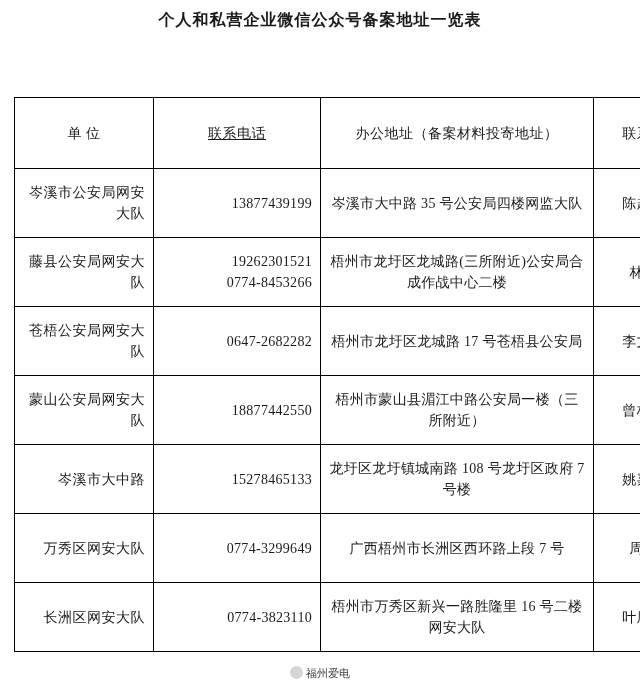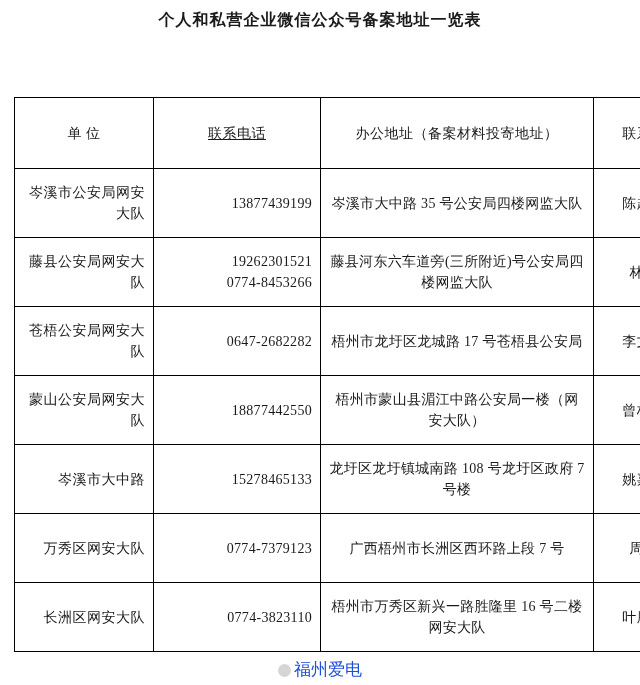--- a/index.html
+++ b/index.html
@@ -74,22 +74,22 @@
   .c-contact {
     text-align: center;
     letter-spacing: 0.5px;
   }
   .watermark {
     position: absolute;
     left: 0;
     right: 0;
     bottom: 4px;
     text-align: center;
-    font-size: 17px;
-    color: #1d4ed8;
+    font-size: 11px;
+    color: #404040;
     font-family: "Liberation Sans", sans-serif;
     pointer-events: none;
   }
   .wm-logo {
     display: inline-block;
     width: 13px;
     height: 13px;
     border-radius: 50%;
     background: #d5d5d5;
     position: relative;
@@ -120,51 +120,51 @@
         </td>
         <td class="c-addr">岑溪市大中路 35 号公安局四楼网监大队</td>
         <td class="c-contact">陈超华</td>
       </tr>
       <tr>
         <td class="c-unit">藤县公安局网安大队</td>
         <td class="c-phone">
           <span class="line">19262301521</span>
           <span class="line">0774-8453266</span>
         </td>
-        <td class="c-addr">藤县河东六车道旁(三所附近)号公安局四楼网监大队</td>
+        <td class="c-addr">梧州市龙圩区龙城路(三所附近)公安局合成作战中心二楼</td>
         <td class="c-contact">林敏</td>
       </tr>
       <tr>
         <td class="c-unit">苍梧公安局网安大队</td>
         <td class="c-phone">
           <span class="line">0647-2682282</span>
         </td>
         <td class="c-addr">梧州市龙圩区龙城路 17 号苍梧县公安局</td>
         <td class="c-contact">李文彬</td>
       </tr>
       <tr>
         <td class="c-unit">蒙山公安局网安大队</td>
         <td class="c-phone">
           <span class="line">18877442550</span>
         </td>
-        <td class="c-addr">梧州市蒙山县湄江中路公安局一楼（网安大队）</td>
+        <td class="c-addr">梧州市蒙山县湄江中路公安局一楼（三所附近）</td>
         <td class="c-contact">曾柏华</td>
       </tr>
       <tr>
         <td class="c-unit">岑溪市大中路</td>
         <td class="c-phone">
           <span class="line">15278465133</span>
         </td>
         <td class="c-addr">龙圩区龙圩镇城南路 108 号龙圩区政府 7 号楼</td>
         <td class="c-contact">姚嘉林</td>
       </tr>
       <tr>
         <td class="c-unit">万秀区网安大队</td>
         <td class="c-phone">
-          <span class="line">0774-7379123</span>
+          <span class="line">0774-3299649</span>
         </td>
         <td class="c-addr">广西梧州市长洲区西环路上段 7 号</td>
         <td class="c-contact">周静</td>
       </tr>
       <tr>
         <td class="c-unit">长洲区网安大队</td>
         <td class="c-phone">
           <span class="line">0774-3823110</span>
         </td>
         <td class="c-addr">梧州市万秀区新兴一路胜隆里 16 号二楼网安大队</td>

